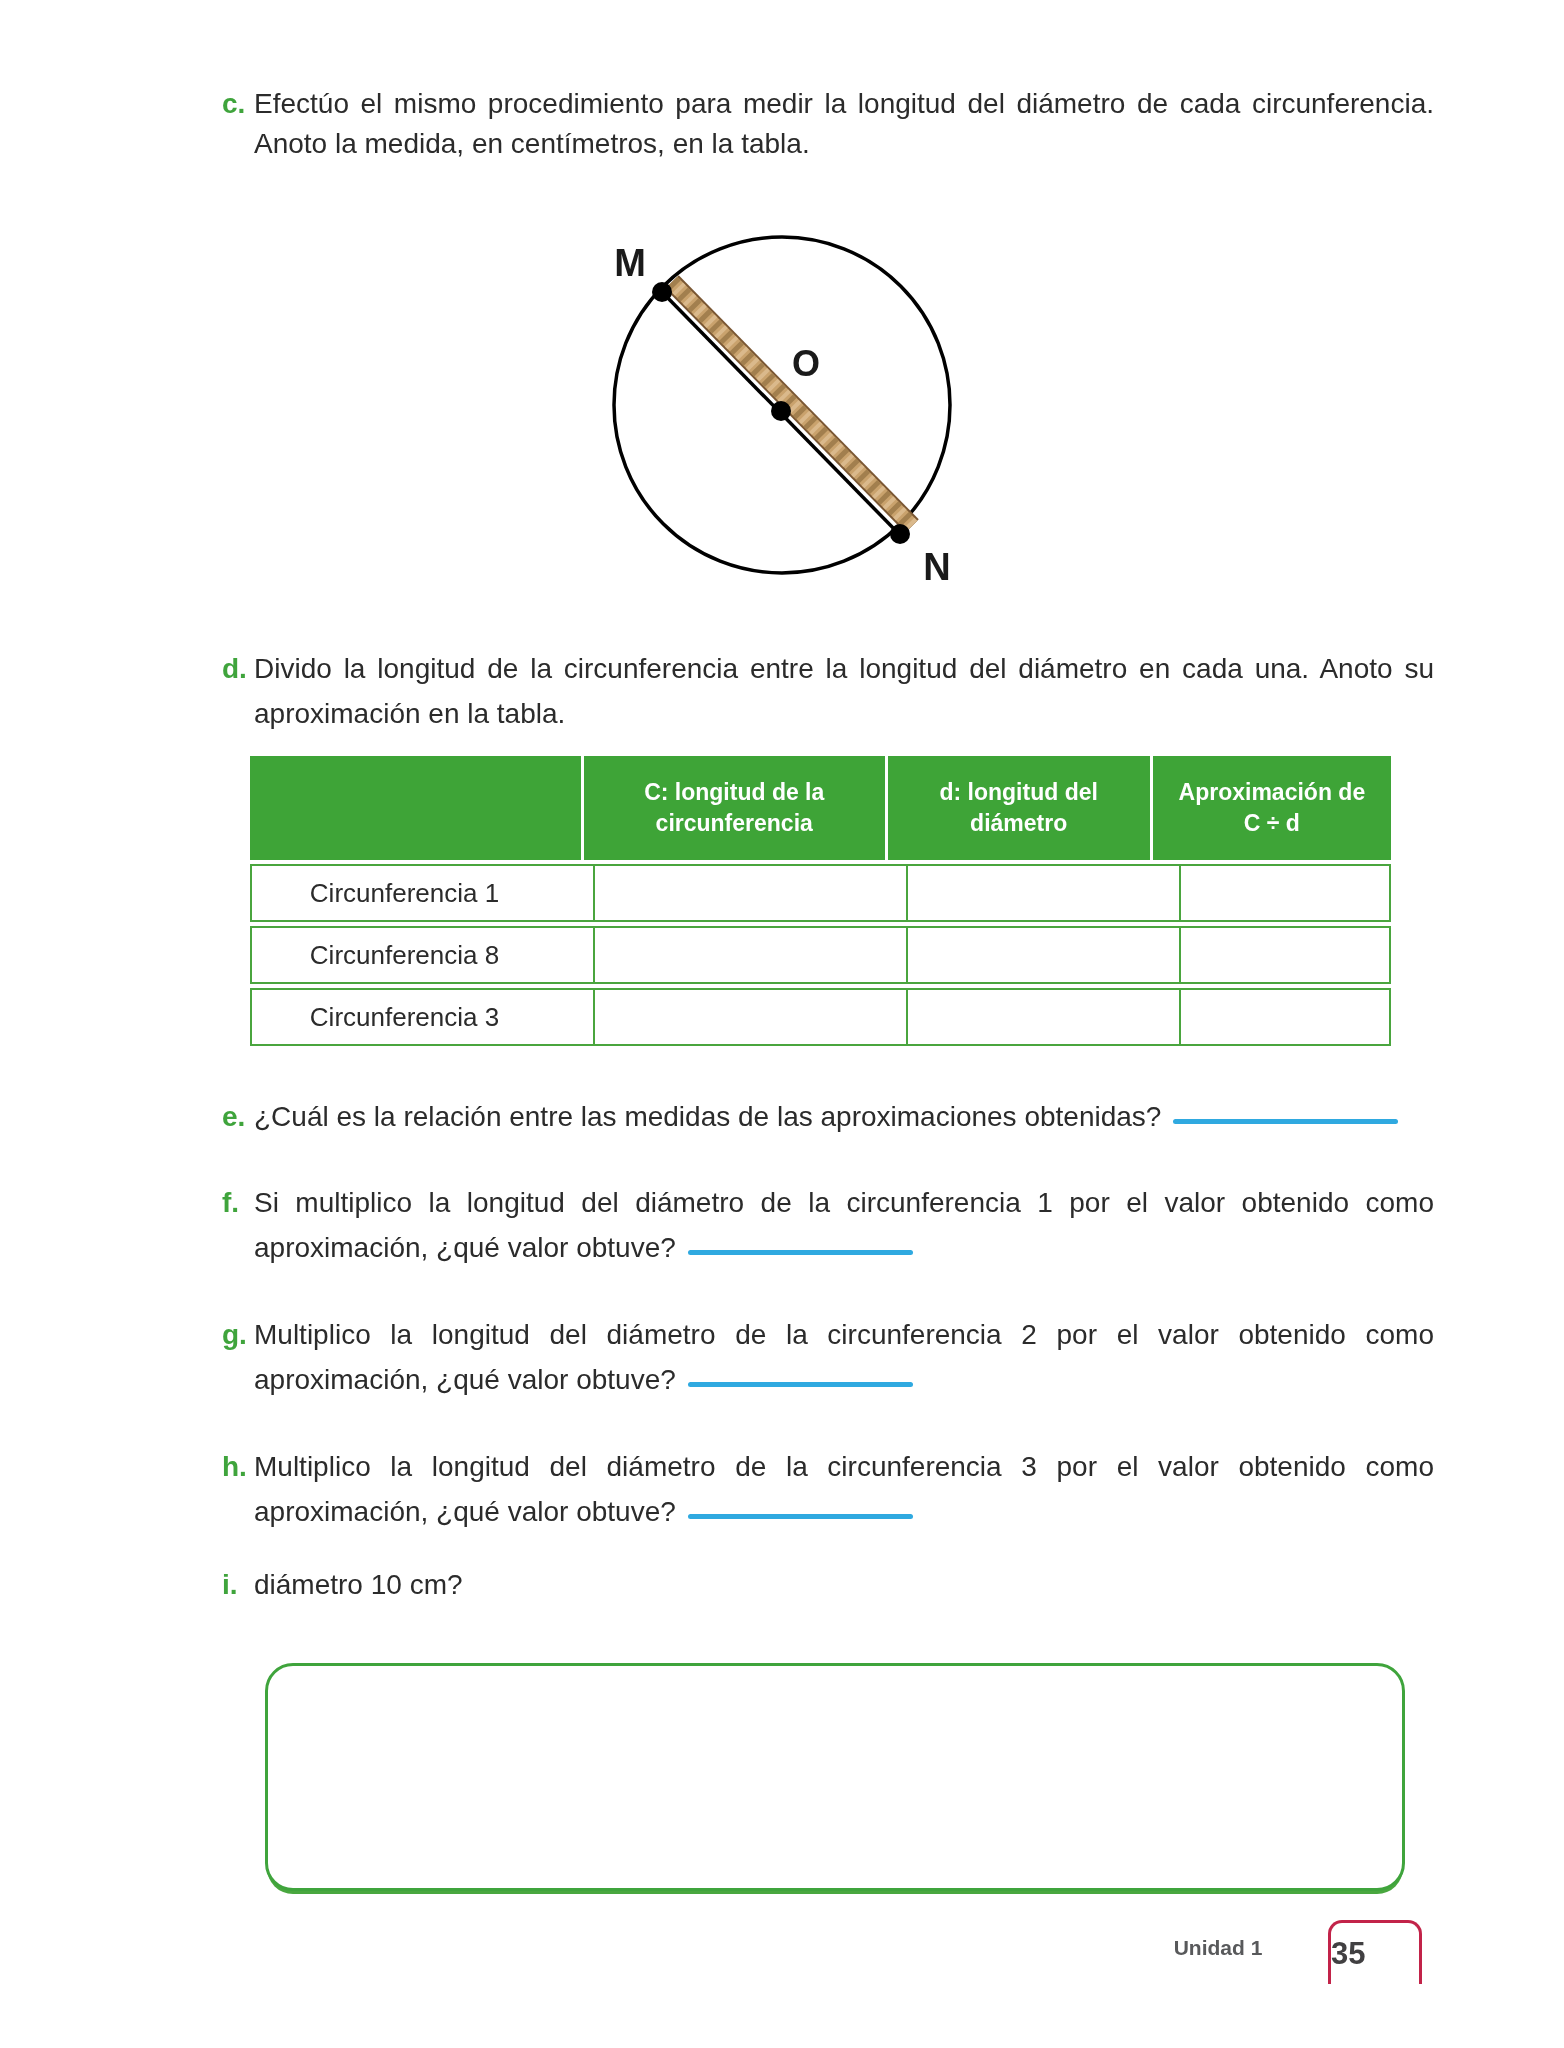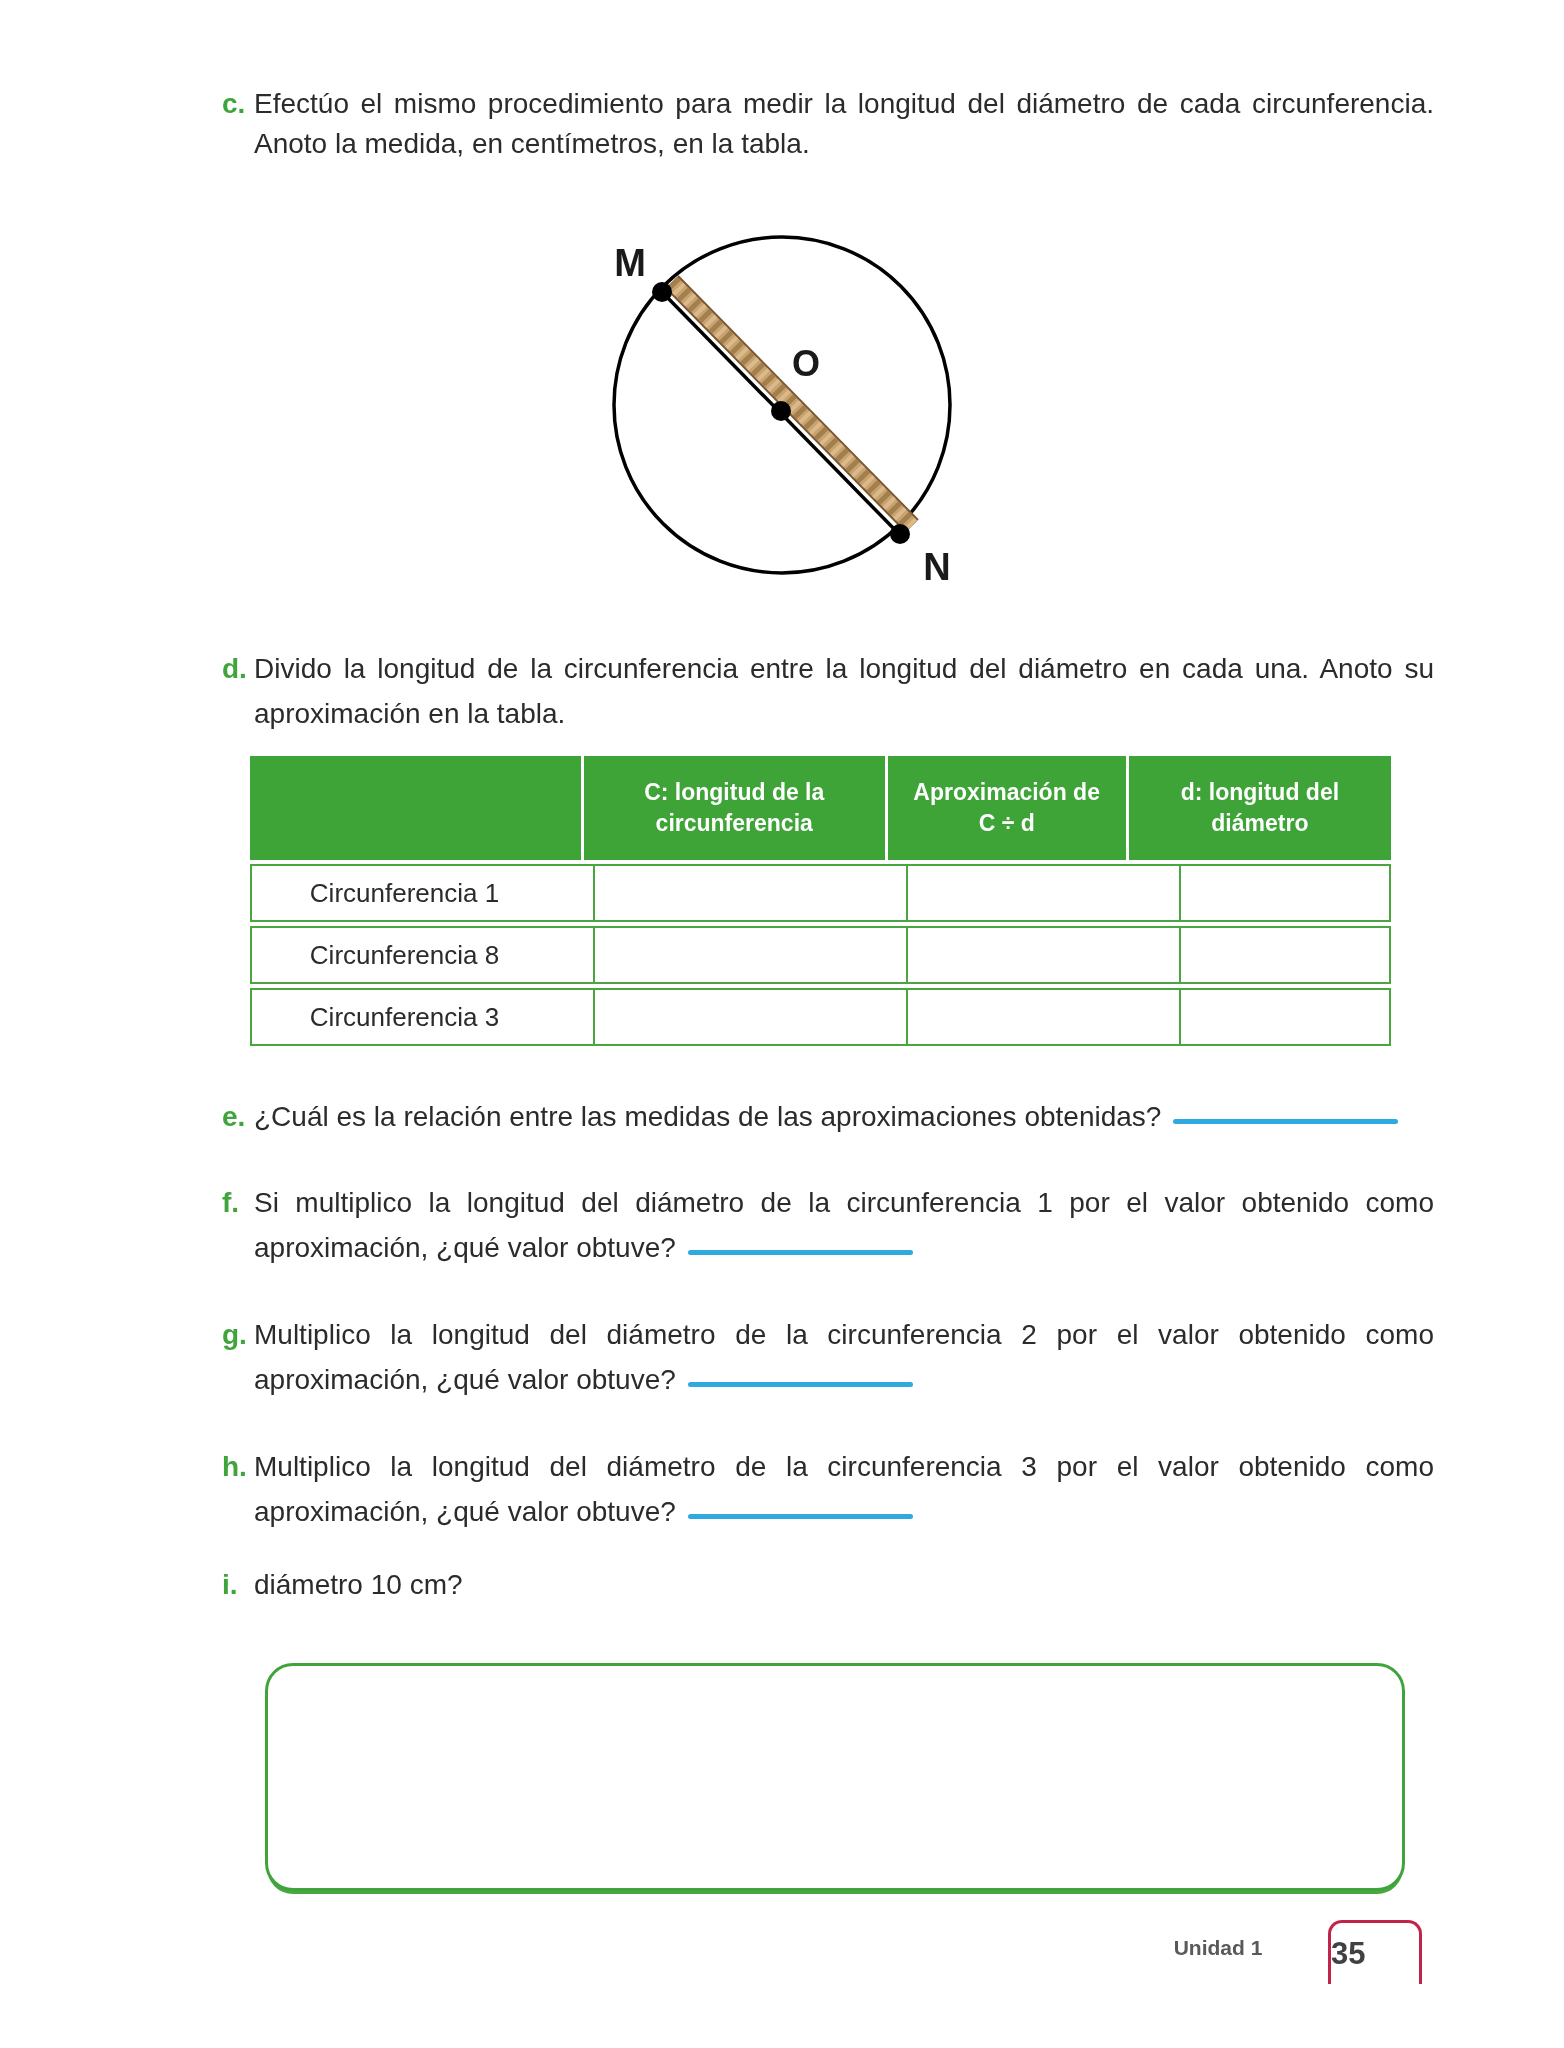--- a/index.html
+++ b/index.html
@@ -91,27 +91,27 @@
     </div>
   </div>
 
   <div class="mtable">
     <div class="thead">
       <div class="th w1"></div>
       <div class="th w2 sep">
         <div>C: longitud de la</div>
         <div>circunferencia</div>
       </div>
+      <div class="th w3 sep">
+        <div>d: longitud del</div>
+        <div>diámetro</div>
+      </div>
       <div class="th w4 sep">
         <div>Aproximación de</div>
         <div>C ÷ d</div>
-      </div>
-      <div class="th w3 sep">
-        <div>d: longitud del</div>
-        <div>diámetro</div>
       </div>
     </div>
     <div class="trow">
       <div class="td w1">Circunferencia 1</div>
       <div class="td w2 sep"></div>
       <div class="td w3 sep"></div>
       <div class="td w4 sep"></div>
     </div>
     <div class="trow">
       <div class="td w1">Circunferencia 8</div>

